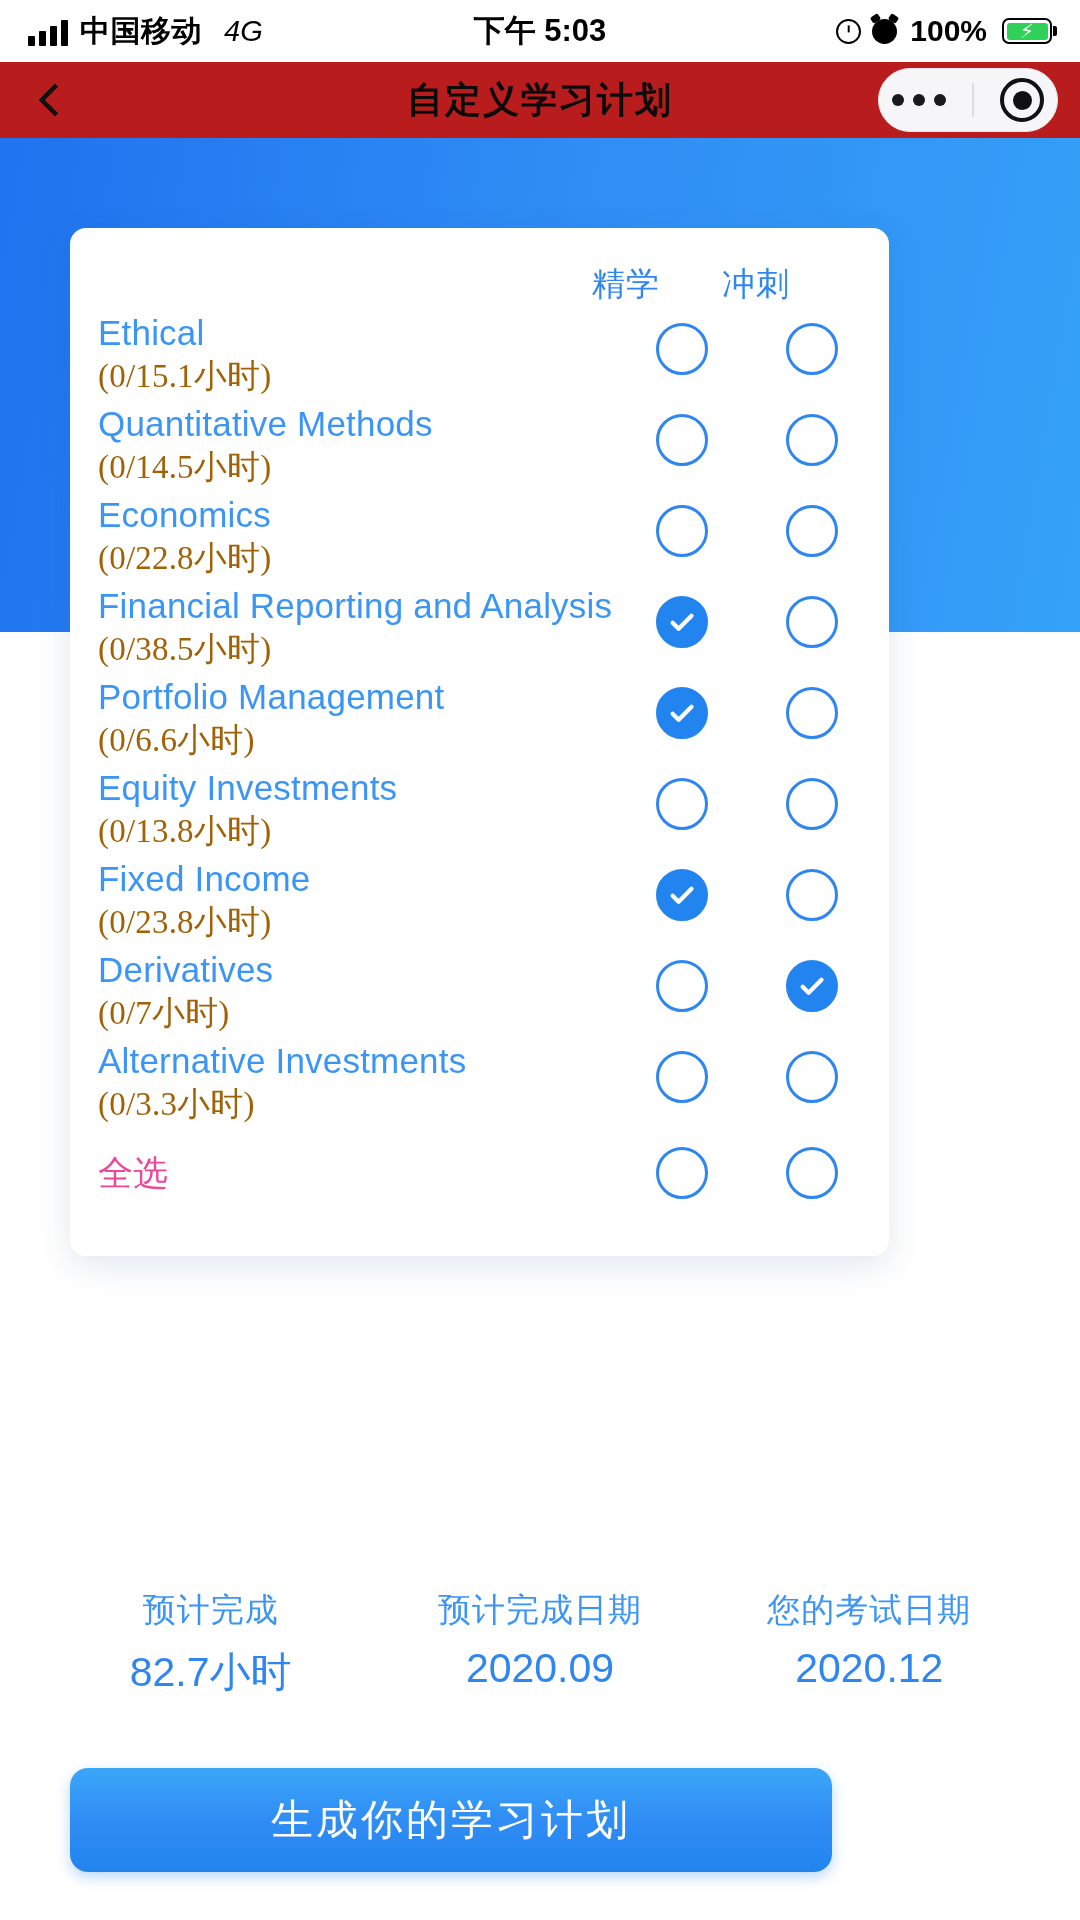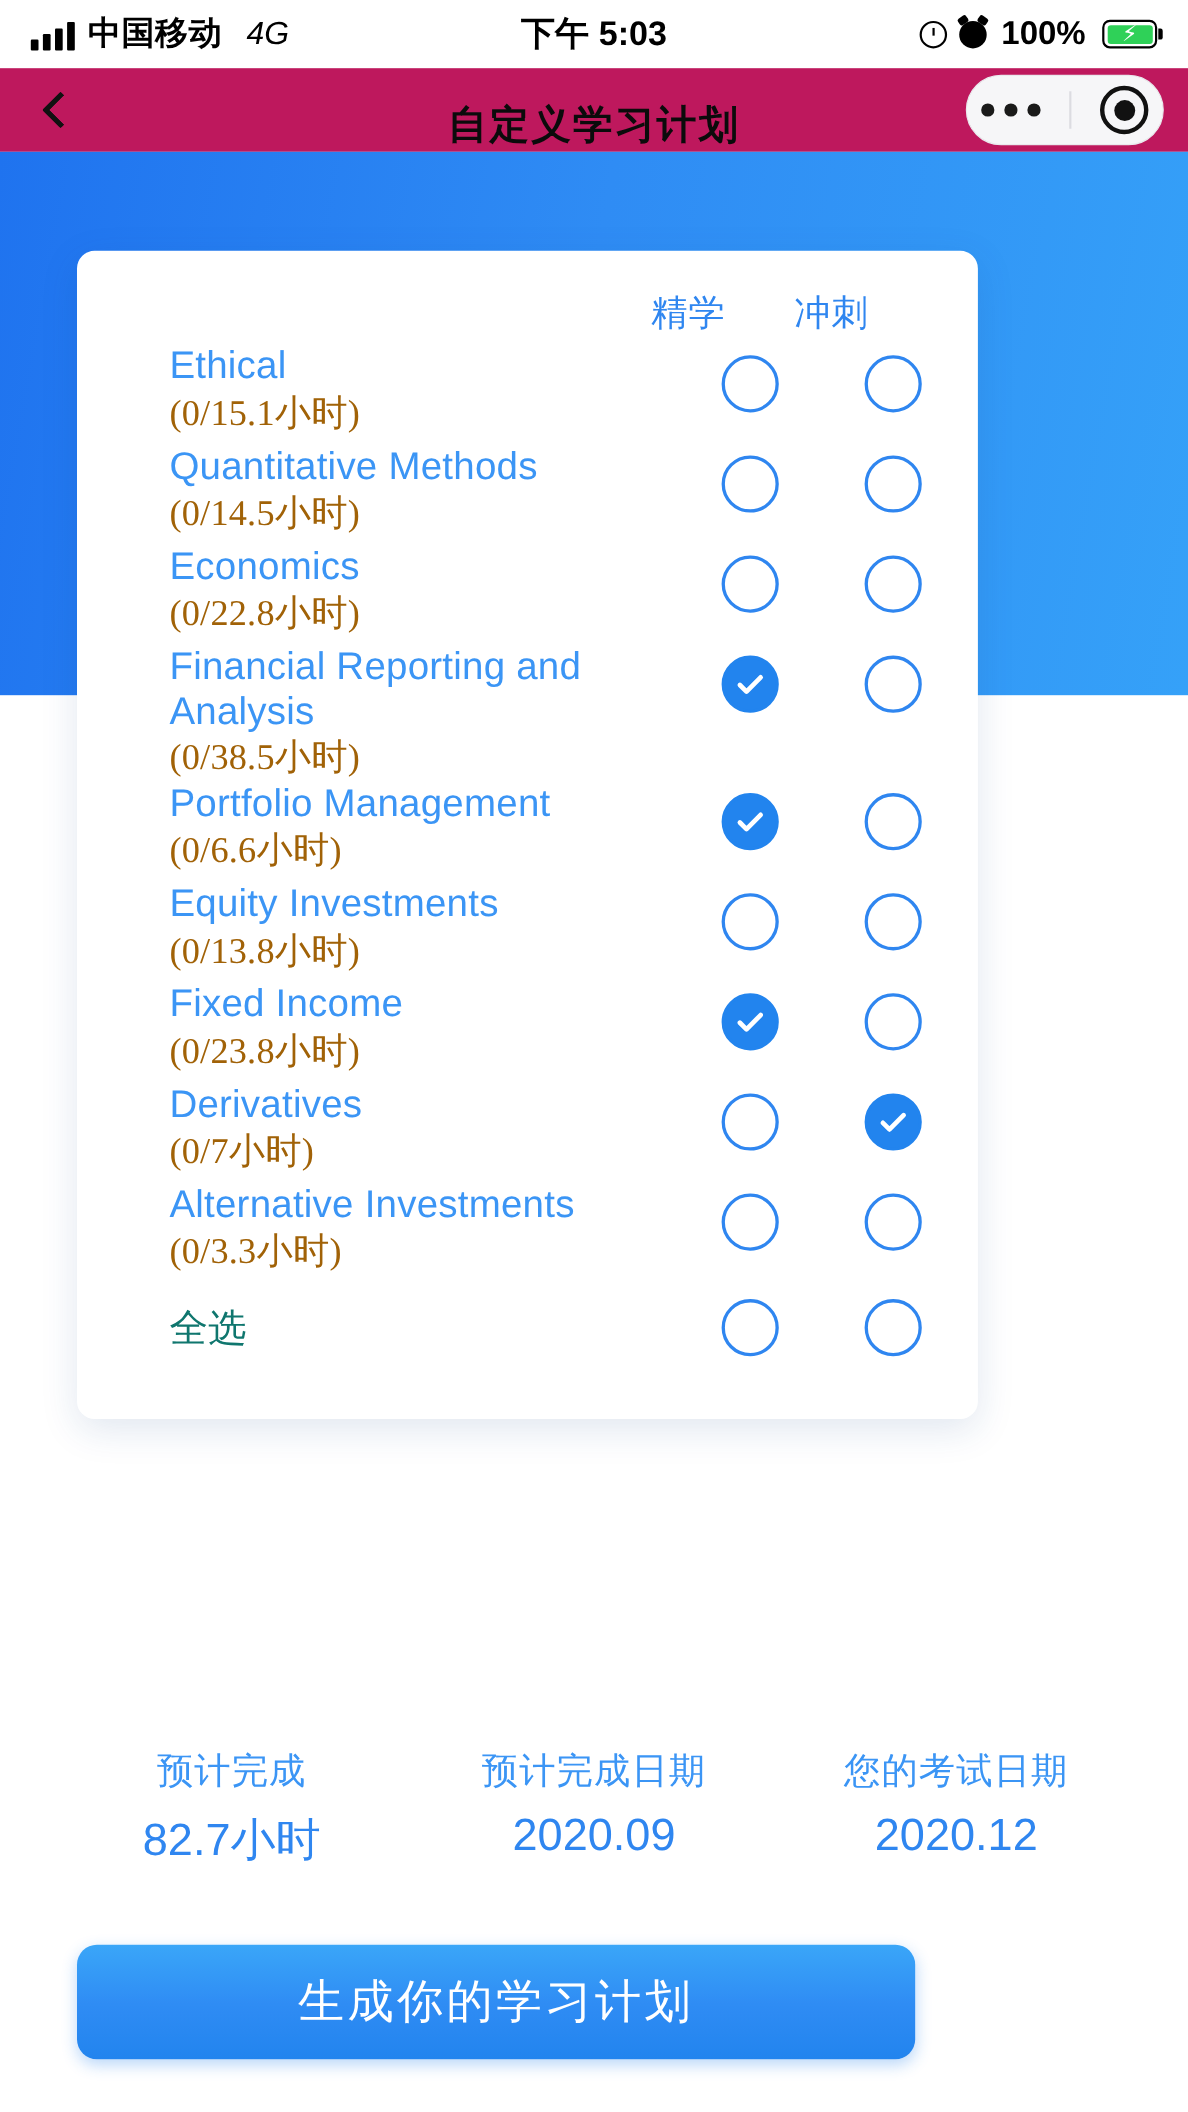--- a/index.html
+++ b/index.html
@@ -64,21 +64,21 @@
     content:"";position:absolute;right:-7px;top:50%;transform:translateY(-50%);
     width:4px;height:10px;background:#000;border-radius:0 2px 2px 0;
   }
   .battery .fill{ width:100%;height:100%;background:#2fd158;border-radius:3px;
     display:flex;align-items:center;justify-content:center; }
   .bolt{ font-size:20px;color:#fff;line-height:1; }
 
   
   .navbar{
     position:relative; height:76px; width:100%;
-    display:flex; align-items:flex-end; background:#be185d;
+    display:flex; align-items:center; background:#b91c1c;
   }
   .back-btn{
     width:110px; display:flex; align-items:center; justify-content:center;
     height:100%; cursor:pointer;
   }
   .chev{
     width:24px;height:24px;border-left:5px solid #111;border-bottom:5px solid #111;
     transform:rotate(45deg); border-radius:2px;
   }
   .nav-title{
@@ -114,21 +114,21 @@
     padding:34px 0 40px 0;
   }
   .col-heads{
     display:flex; justify-content:flex-end; padding-right:68px; margin-bottom:4px;
   }
   .col-head{
     width:130px; text-align:center; font-size:33px; color:#2f86f0; font-weight:500;
     letter-spacing:1px;
   }
 
-  .rows{ padding-left:84px; }
+  .rows{ padding-left:28px; }
   .row{
     display:flex; align-items:flex-start; min-height:91px;
   }
   .row-txt{ flex:1; padding-top:2px; }
   .subject{
     font-size:35px; color:#3b95f5; line-height:1.16; font-weight:400;
     letter-spacing:.2px;
   }
   .hours{
     font-size:33px; color:#a16207; line-height:1.22; margin-top:2px;
@@ -144,21 +144,21 @@
     display:flex;align-items:center;justify-content:center;
     cursor:pointer; flex:none;
   }
   .cb.on{ background:#2284ee; border-color:#2284ee; }
   .cb svg{ display:none; }
   .cb.on svg{ display:block; }
 
   .row.selectall{ min-height:86px; align-items:center; }
   .row.selectall .row-txt{ padding-top:0; }
   .row.selectall .cell{ padding-top:0; }
-  .selectall-label{ font-size:35px; color:#0f766e; }
+  .selectall-label{ font-size:35px; color:#ec4899; }
 
   
   .summary{
     position:absolute; top:1588px; left:0; width:100%;
     display:flex; padding:0 46px;
   }
   .stat{ flex:1; text-align:center; }
   .stat-label{ font-size:33px; color:#3b95f5; letter-spacing:1px; }
   .stat-value{
     font-size:41px; color:#2f86f0; margin-top:12px; letter-spacing:0px;

